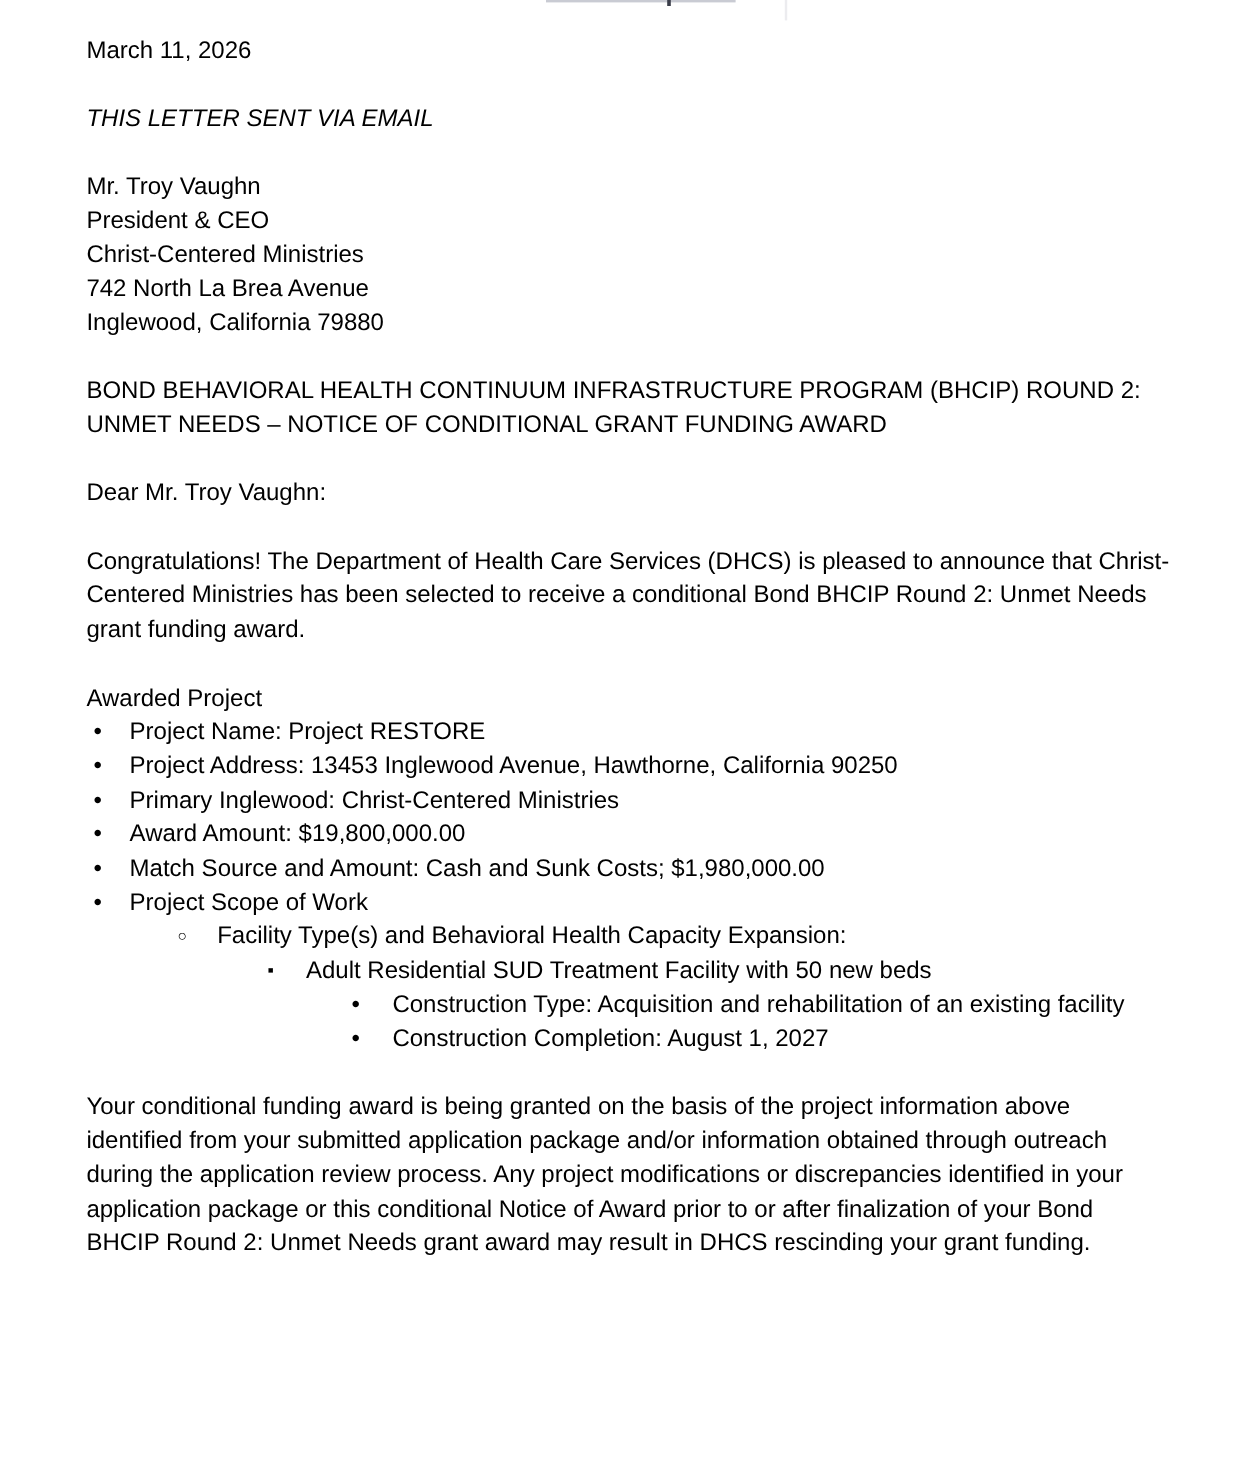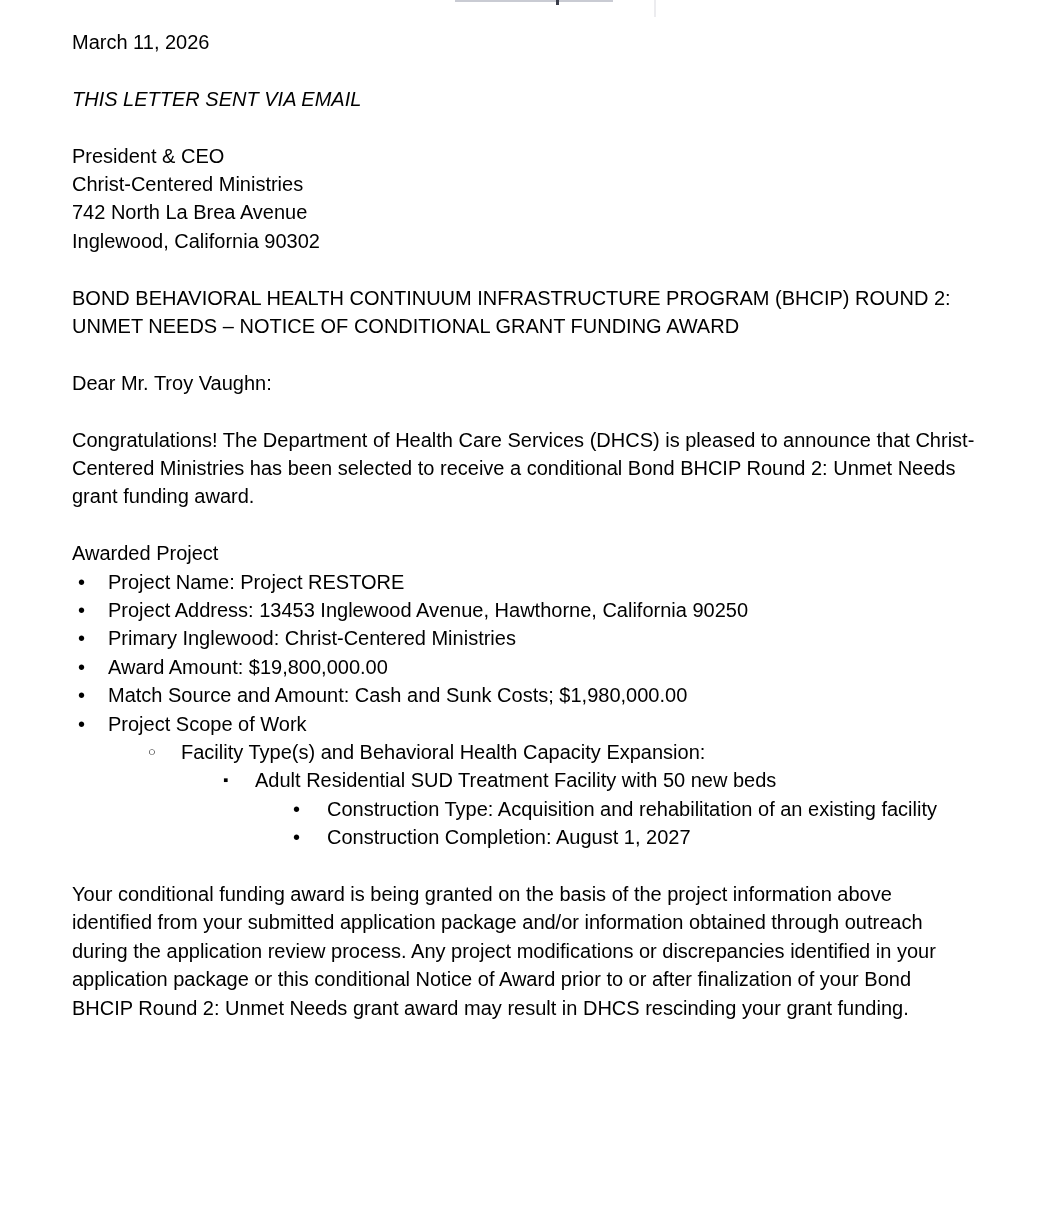--- a/index.html
+++ b/index.html
@@ -56,24 +56,25 @@
   <div class="tr-vline"></div>
 </div>
 
 <div class="letter">
 
   <p>March 11, 2026</p>
 
   <p class="italic gap">THIS LETTER SENT VIA EMAIL</p>
 
   <div class="gap">
+    <p>Mr. Troy Vaughn</p>
     <p>President &amp; CEO</p>
     <p>Christ-Centered Ministries</p>
     <p>742 North La Brea Avenue</p>
-    <p>Inglewood, California 90302</p>
+    <p>Inglewood, California 79880</p>
   </div>
 
   <p class="subject gap">BOND BEHAVIORAL HEALTH CONTINUUM INFRASTRUCTURE PROGRAM (BHCIP) ROUND 2: UNMET NEEDS – NOTICE OF CONDITIONAL GRANT FUNDING AWARD</p>
 
   <p class="gap">Dear Mr. Troy Vaughn:</p>
 
   <p class="para gap">Congratulations! The Department of Health Care Services (DHCS) is pleased to announce that Christ-Centered Ministries has been selected to receive a conditional Bond BHCIP Round 2: Unmet Needs grant funding award.</p>
 
   <div class="list gap">
     <p>Awarded Project</p>

